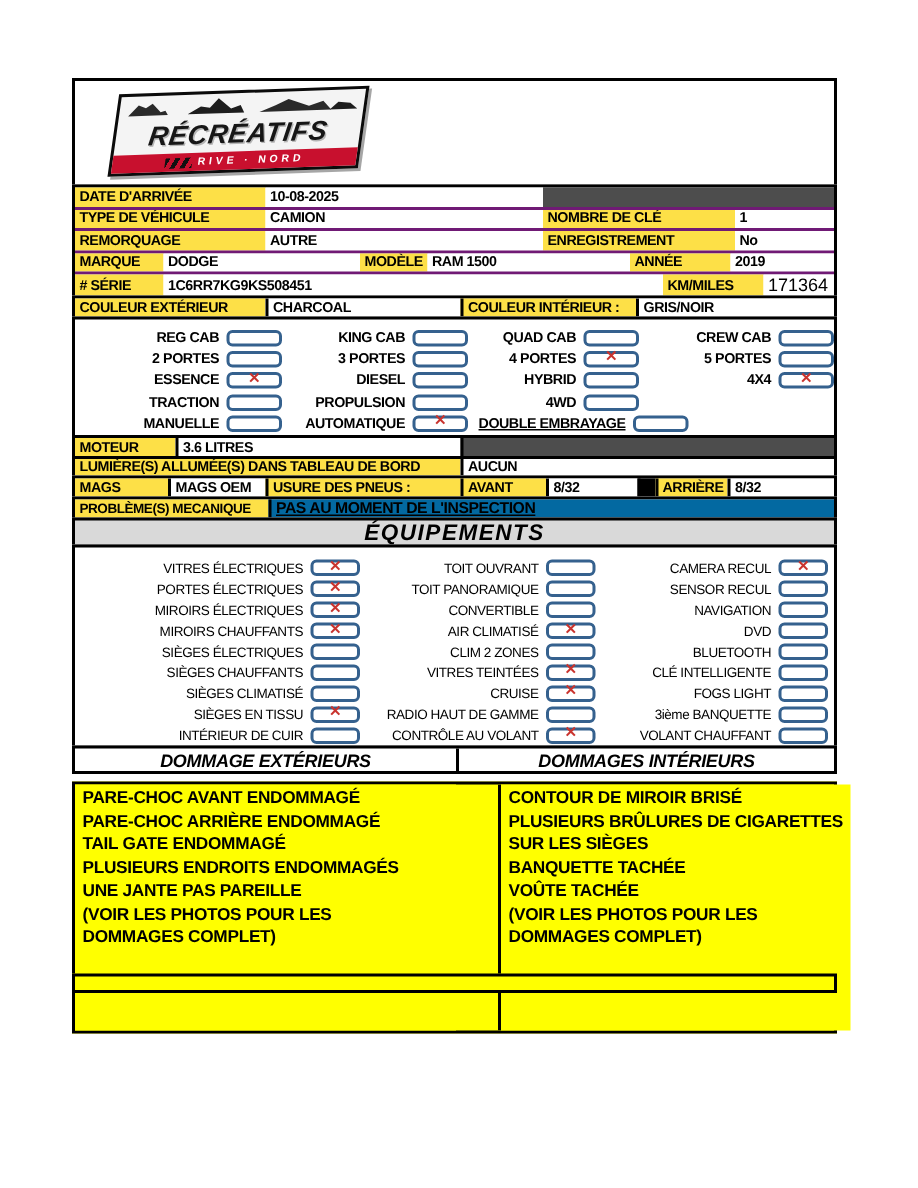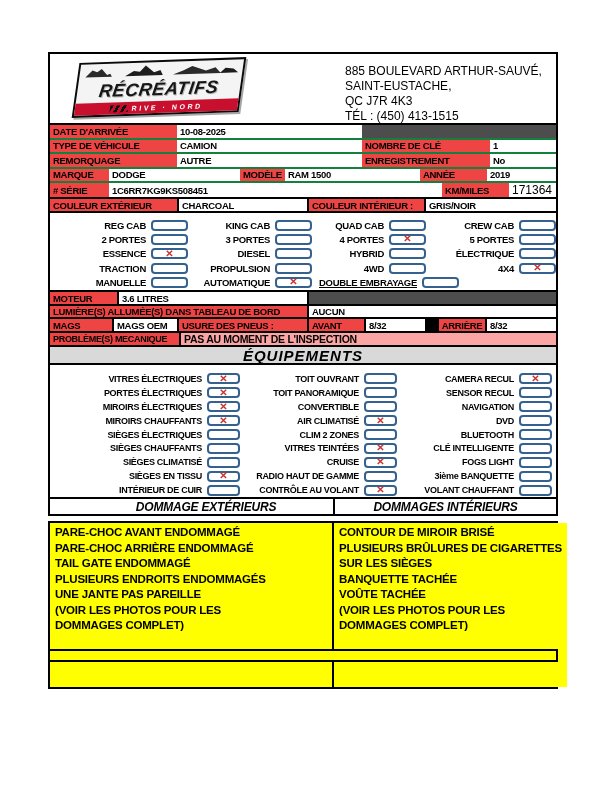--- a/index.html
+++ b/index.html
@@ -24,57 +24,57 @@
     gap:4px;color:#fff;font-size:7px;font-weight:700;letter-spacing:2.5px;}
   .logo-slashes{display:inline-block;width:18px;height:7px;
     background:repeating-linear-gradient(115deg,#111 0 3px,transparent 3px 6px);}
   .address{position:absolute;left:295px;top:10px;font-size:12px;line-height:15px;font-weight:400;}
 
   
   .row{display:flex;height:100%;}
   .cell{display:flex;align-items:center;padding:0 3px;box-sizing:border-box;overflow:hidden;
     font-size:9.5px;font-weight:700;letter-spacing:-0.3px;white-space:nowrap;background:#fff;flex:none;}
   .row .cell + .cell{border-left:2px solid #000;}
-  .cell.lab{background:#ef4444;}
+  .cell.lab{background:#fde047;}
   .cell.dark{background:#4d4d4d;}
   .cell.blk{background:#000;}
-  .cell.yel{background:#fca5a5;}
+  .cell.yel{background:#0369a1;text-decoration:underline;}
   .cell.grow{flex:1;}
   .kmval{font-weight:400;font-size:12px;letter-spacing:0;}
 
   .sec-info{top:71px;height:76px;display:flex;flex-direction:column;}
   .sec-info .irow{flex:1;display:flex;}
-  .sec-info .irow + .irow{border-top:2px solid #15803d;justify-content:flex-end;}
+  .sec-info .irow + .irow{border-top:2px solid #701a75;justify-content:flex-end;}
   .sec-info .irow .cell{height:100%;}
 
   .sec-couleur{top:145px;height:16px;}
   .sec-moteur{top:238px;height:16px;}
   .sec-lumiere{top:252px;height:15px;}
   .sec-mags{top:265px;height:16px;}
   .sec-probleme{top:279px;height:16px;}
 
   
   .sec-cab{top:159px;height:81px;}
   .sec-equip{top:311px;height:136px;}
   .opt-col{position:absolute;top:5px;width:190px;}
   .opt-row{display:flex;justify-content:flex-end;align-items:center;gap:5px;height:14.3px;}
   .sec-equip .opt-col{top:7px;width:210px;}
   .sec-equip .opt-row{height:13.9px;}
   .opt-label{font-size:9.5px;font-weight:700;letter-spacing:-0.3px;white-space:nowrap;}
-  .sec-equip .opt-label{font-size:9px;font-weight:700;}
+  .sec-equip .opt-label{font-size:9px;font-weight:400;}
   .checkbox{width:37px;height:11px;border:2.5px solid #35618e;border-radius:4px;background:#fff;
     display:flex;align-items:center;justify-content:center;flex:none;box-sizing:border-box;}
   .checkbox.sm{width:33px;}
   .xmark{color:#c9342e;font-size:10px;font-weight:700;line-height:1;transform:translateY(-0.5px);}
   .cab-col-3 .opt-row:last-child{margin-right:-33px;text-decoration:underline;}
 
   
   .sec-equiptitle{top:293px;height:20px;background:#d9d9d9;display:flex;align-items:center;justify-content:center;
     font-size:15px;font-weight:700;font-style:italic;letter-spacing:1px;}
-  .sec-dmghead{top:445px;height:19px;display:flex;padding-left:29px;}
+  .sec-dmghead{top:445px;height:19px;display:flex;}
   .dmg-head-cell{flex:none;display:flex;align-items:center;justify-content:center;
     font-size:12px;font-weight:700;font-style:italic;letter-spacing:-0.2px;box-sizing:border-box;}
   .dmg-head-cell + .dmg-head-cell{border-left:2px solid #000;}
   .sec-dmgbody{top:469px;height:168px;display:flex;background:#ffff00;gap:28px;}
   .dmg-body-cell{flex:none;box-sizing:border-box;padding:2px 5px;background:#ffff00;}
   .dmg-body-cell + .dmg-body-cell{border-left:2px solid #000;}
   .dmg-line{font-size:11.5px;font-weight:700;line-height:15.5px;letter-spacing:-0.2px;white-space:nowrap;}
   .sec-strip{top:597px;height:13px;background:#ffff00;}
 </style>
 </head>
@@ -89,26 +89,20 @@
         <path d="M45 13 l8 -5 6 1 5 -6 9 7 6 -2 3 5 z" fill="#1d1d1d"></path>
         <path d="M92 13 l10 -4 8 -4 14 5 9 -3 6 6 z" fill="#2a2a2a"></path>
         <path d="M138 13 l5 -5 8 1 5 4 z" fill="#1d1d1d"></path>
       </svg>
       <div class="logo-name">RÉCRÉATIFS</div>
       <div class="logo-sub">
         <span class="logo-slashes"></span>
         <span>RIVE · NORD</span>
       </div>
     </div>
-    <div class="address">
-      <div>885 BOULEVARD ARTHUR-SAUVÉ,</div>
-      <div>SAINT-EUSTACHE,</div>
-      <div>QC J7R 4K3</div>
-      <div>TÉL : (450) 413-1515</div>
-    </div>
   </div>
 
   <div class="sec sec-info">
     <div class="irow">
       <span class="cell lab" style="width:127px">DATE D'ARRIVÉE</span>
       <span class="cell" style="width:185px">10-08-2025</span>
       <span class="cell dark grow"></span>
     </div>
     <div class="irow">
       <span class="cell lab" style="width:127px">TYPE DE VÉHICULE</span>
@@ -220,24 +214,20 @@
           <span class="checkbox"></span>
         </div>
       </div>
     <div class="opt-col cab-col-4" style="right:0px">
         <div class="opt-row">
           <span class="opt-label">CREW CAB</span>
           <span class="checkbox"></span>
         </div>
         <div class="opt-row">
           <span class="opt-label">5 PORTES</span>
-          <span class="checkbox"></span>
-        </div>
-        <div class="opt-row">
-          <span class="opt-label">ÉLECTRIQUE</span>
           <span class="checkbox"></span>
         </div>
         <div class="opt-row">
           <span class="opt-label">4X4</span>
           <span class="checkbox">
             <span class="xmark">✕</span>
           </span>
         </div>
       </div>
   </div>

